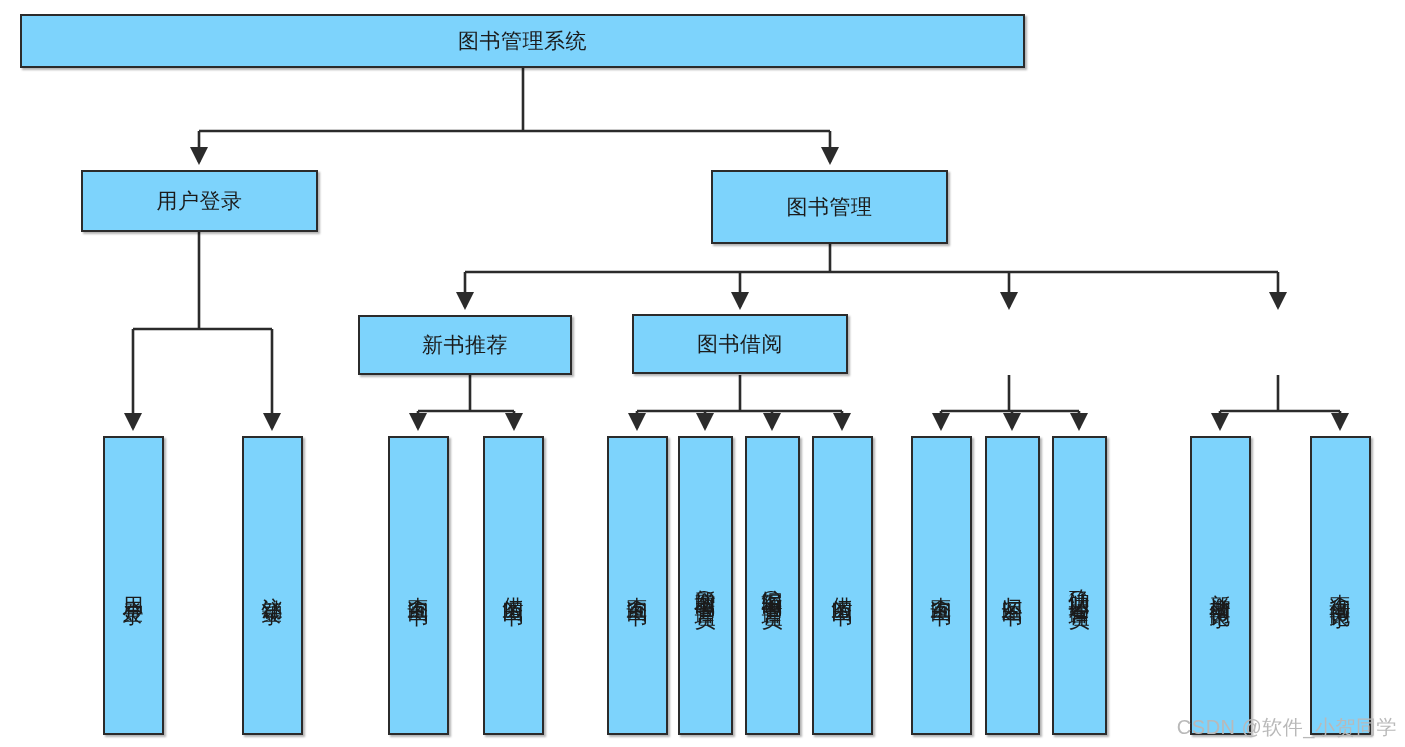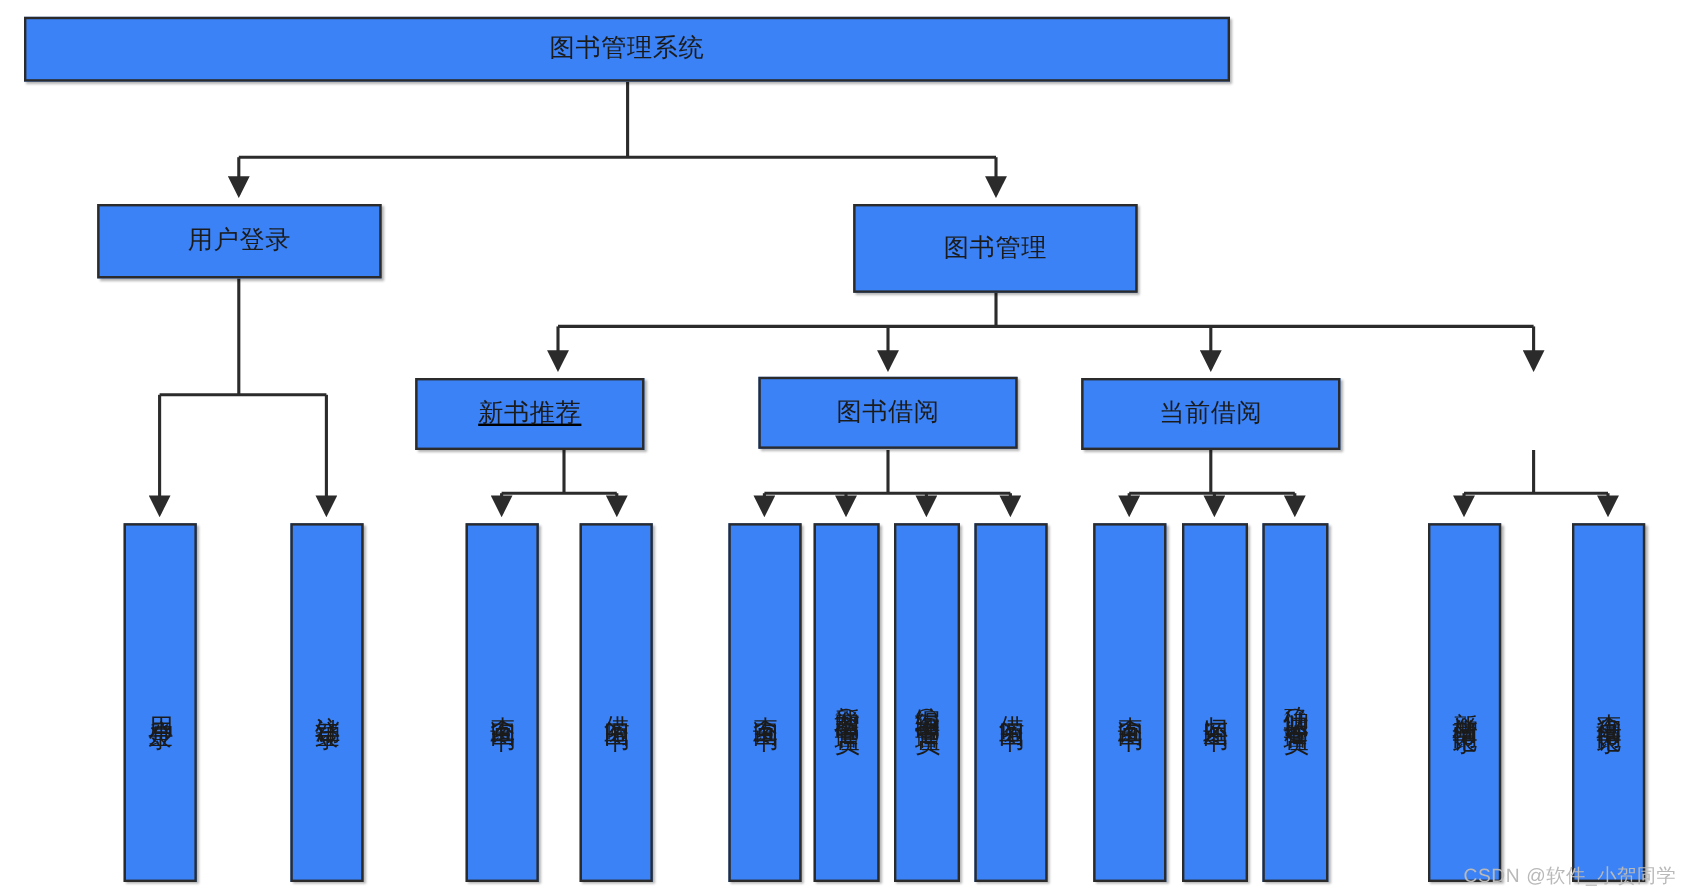--- a/index.html
+++ b/index.html
@@ -22,21 +22,21 @@
   #connectors {
     position: absolute;
     left: 0;
     top: 0;
     width: 1405px;
     height: 747px;
   }
   .node {
     position: absolute;
     box-sizing: border-box;
-    background: #3b82f6;
+    background: #7dd3fc;
     border: 2px solid #2b2b2b;
     display: flex;
     align-items: center;
     justify-content: center;
     box-shadow: 2px 2px 2px rgba(0,0,0,0.30);
     z-index: 2;
   }
   .node-label {
     color: #1b1b1b;
     font-size: 21px;
@@ -55,21 +55,21 @@
     white-space: nowrap;
     font-size: 21px;
     letter-spacing: 3px;
     line-height: 1;
   }
   .watermark {
     position: absolute;
     right: 8px;
     bottom: 6px;
     color: #b9b9b9;
-    font-size: 16px;
+    font-size: 20px;
     letter-spacing: 0.5px;
     white-space: nowrap;
     z-index: 3;
     user-select: none;
   }
 </style>
 </head>
 <body>
 
 <div id="canvas">
@@ -128,28 +128,25 @@
     <span class="node-label">图书管理系统</span>
   </div>
 
   <div class="node" id="node-l2-0" style="left: 81px; top: 170px; width: 237px; height: 62px;">
     <span class="node-label">用户登录</span>
   </div>
   <div class="node" id="node-l2-1" style="left: 711px; top: 170px; width: 237px; height: 74px;">
     <span class="node-label">图书管理</span>
   </div>
 
-  <div class="node" id="node-l3-0" style="left: 346px; top: 315px; width: 191px; height: 60px; text-decoration: underline;">
+  <div class="node" id="node-l3-0" style="left: 358px; top: 315px; width: 214px; height: 60px;">
     <span class="node-label">新书推荐</span>
   </div>
   <div class="node" id="node-l3-1" style="left: 632px; top: 314px; width: 216px; height: 60px;">
     <span class="node-label">图书借阅</span>
-  </div>
-  <div class="node" id="node-l3-2" style="left: 901px; top: 315px; width: 216px; height: 60px;">
-    <span class="node-label">当前借阅</span>
   </div>
 
   <div id="leaf-layer">
       <div class="node leaf" style="left: 103px; top: 436px; width: 61px; height: 299px;">
         <span class="node-label">用户登录</span>
       </div>
       <div class="node leaf" style="left: 242px; top: 436px; width: 61px; height: 299px;">
         <span class="node-label">注销登录</span>
       </div>
       <div class="node leaf" style="left: 388px; top: 436px; width: 61px; height: 299px;">

